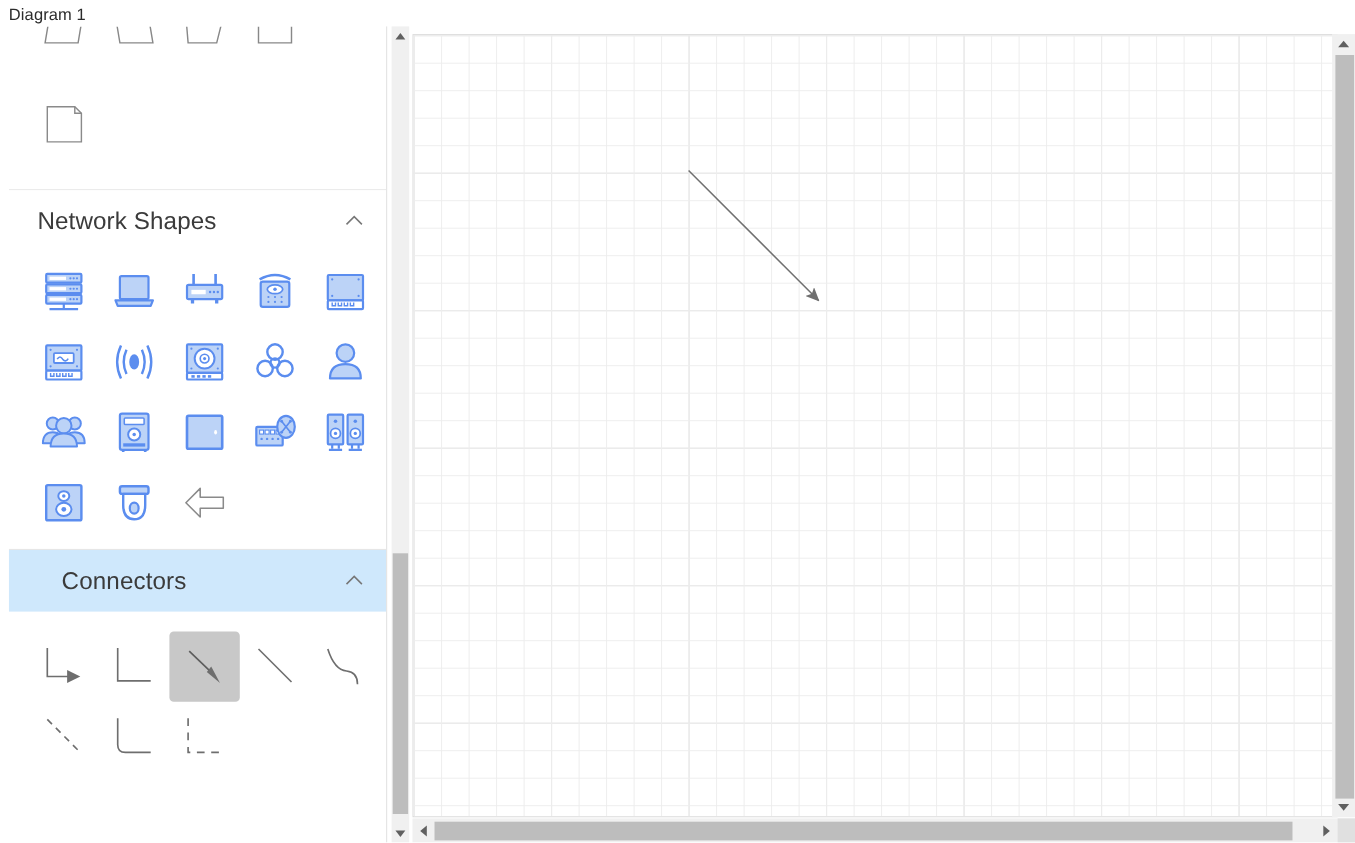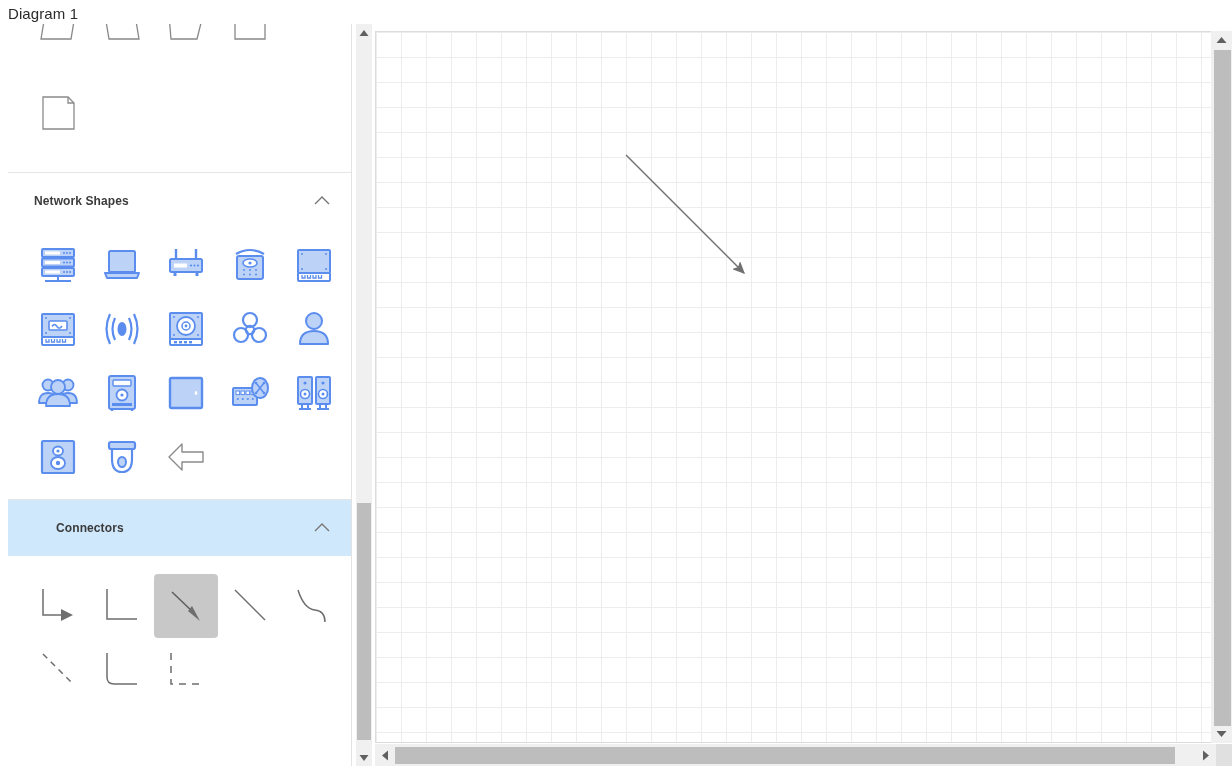--- a/index.html
+++ b/index.html
@@ -49,23 +49,23 @@
   .section-header {
     position: relative;
     height: 56px;
     display: flex;
     align-items: center;
     padding: 0 18px 0 26px;
     cursor: pointer;
   }
   .section-header.active { background: #cfe8fc; padding-left: 48px; }
   .section-title {
-    font-size: 12px;
+    font-size: 22px;
     color: #3b3b3b;
-    font-weight: 700;
+    font-weight: 400;
     letter-spacing: 0.1px;
   }
   .chev {
     margin-left: auto;
     width: 22px; height: 22px;
     display: block;
   }
 
   
   .tile-grid {

